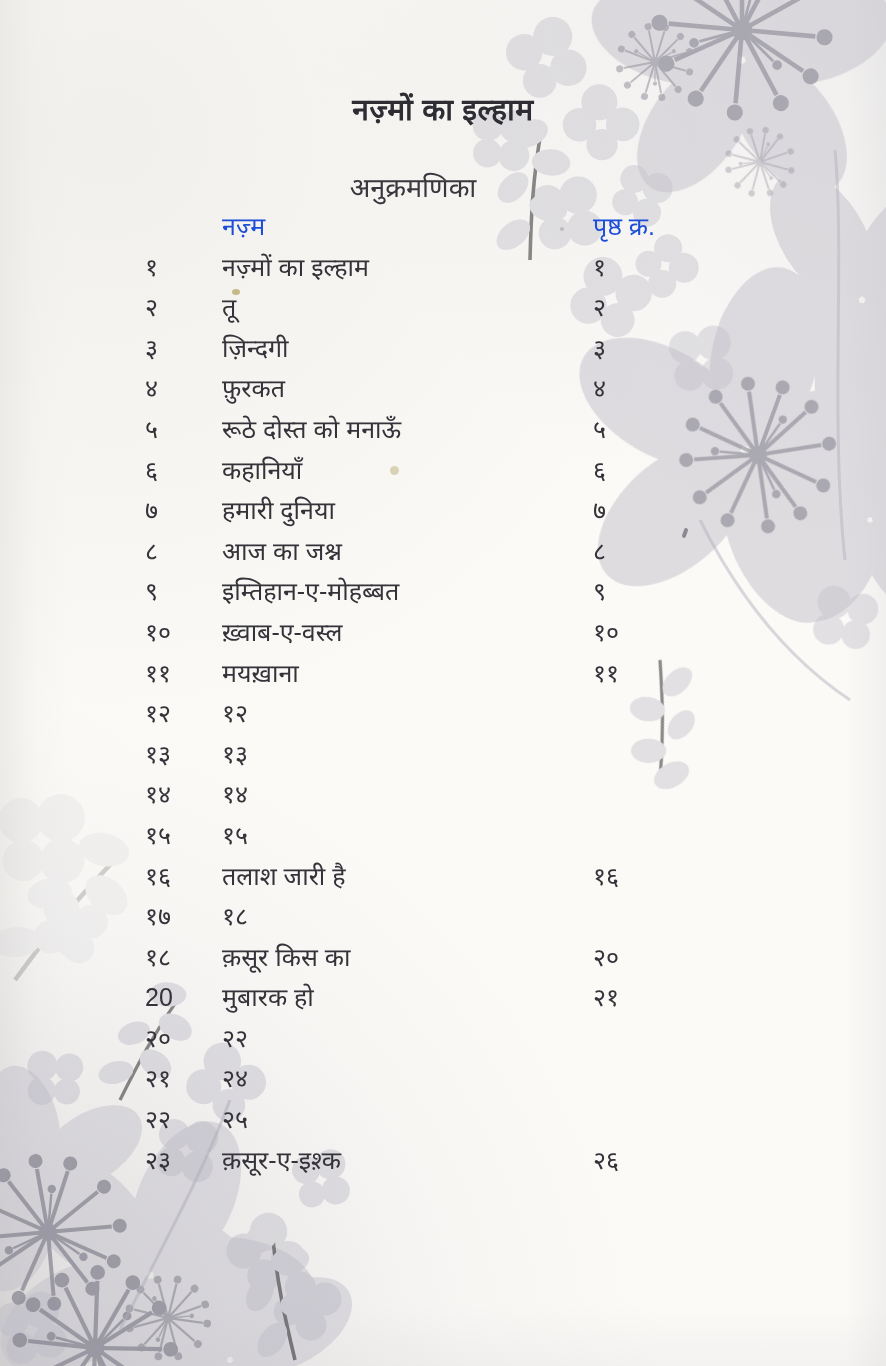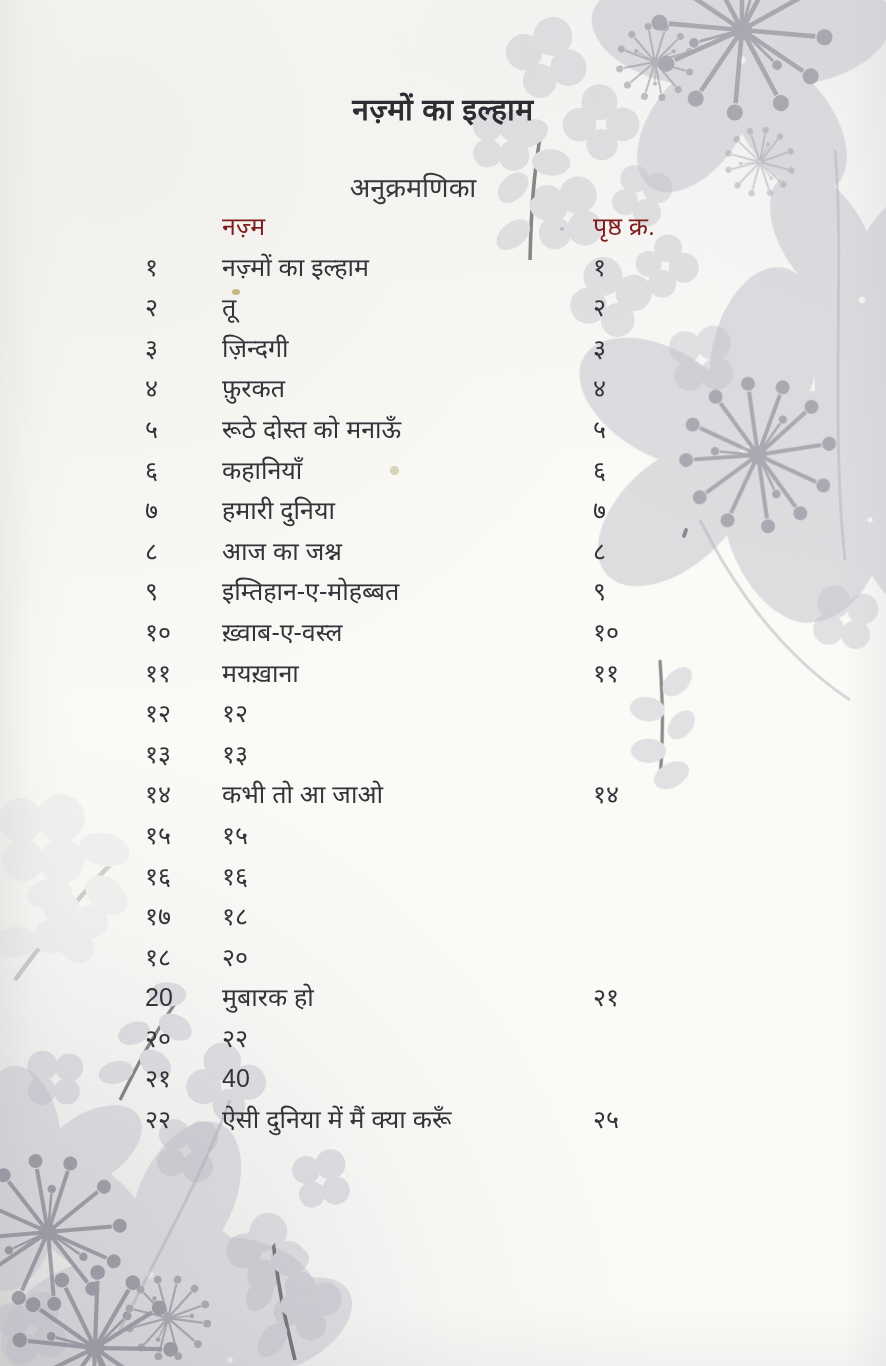--- a/index.html
+++ b/index.html
@@ -31,21 +31,21 @@
     transform:translateX(-30px);
     text-align:center;font-size:27px;color:#39383e;
   }
   .toc{position:absolute;top:212px;left:0;width:100%;}
   .row{
     display:grid;grid-template-columns:77px 371px 100px;
     padding-left:145px;height:40.6px;align-items:start;
     font-size:25px;color:#343339;line-height:1.15;
   }
   .row .pg{padding-left:0;}
-  .hdr{color:#7f1d1d;}
+  .hdr{color:#1d4ed8;}
   .speck{position:absolute;border-radius:50%;}
   .speck-a{left:390px;top:466px;width:9px;height:9px;background:#d9d2b4;}
   .speck-b{left:683px;top:528px;width:4px;height:10px;background:#77757d;border-radius:2px;transform:rotate(20deg);opacity:.8;}
   .speck-c{left:232px;top:289px;width:8px;height:6px;background:#b9ab6d;opacity:.8;}
   .speck-d{left:560px;top:227px;width:4px;height:4px;background:#bdbbc0;}
 </style>
 </head>
 <body>
 
 <div class="paper"></div>
@@ -231,56 +231,61 @@
       <div class="row">
         <span class="sno">१२</span>
         <span class="pg">१२</span>
       </div>
       <div class="row">
         <span class="sno">१३</span>
         <span class="pg">१३</span>
       </div>
       <div class="row">
         <span class="sno">१४</span>
-        <span class="ttl">कभी तो आ जाओ</span>
         <span class="pg">१४</span>
       </div>
       <div class="row">
         <span class="sno">१५</span>
         <span class="pg">१५</span>
       </div>
       <div class="row">
         <span class="sno">१६</span>
+        <span class="ttl">तलाश जारी है</span>
         <span class="pg">१६</span>
       </div>
       <div class="row">
         <span class="sno">१७</span>
         <span class="pg">१८</span>
       </div>
       <div class="row">
         <span class="sno">१८</span>
+        <span class="ttl">क़सूर किस का</span>
         <span class="pg">२०</span>
       </div>
       <div class="row">
         <span class="sno">20</span>
         <span class="ttl">मुबारक हो</span>
         <span class="pg">२१</span>
       </div>
       <div class="row">
         <span class="sno">२०</span>
         <span class="pg">२२</span>
       </div>
       <div class="row">
         <span class="sno">२१</span>
-        <span class="pg">40</span>
+        <span class="pg">२४</span>
       </div>
       <div class="row">
         <span class="sno">२२</span>
-        <span class="ttl">ऐसी दुनिया में मैं क्या करूँ</span>
         <span class="pg">२५</span>
+      </div>
+      <div class="row">
+        <span class="sno">२३</span>
+        <span class="ttl">क़सूर-ए-इश़्क</span>
+        <span class="pg">२६</span>
       </div>
     </div>
 </div>
 
 <div class="speck speck-a"></div>
 <div class="speck speck-b"></div>
 <div class="speck speck-c"></div>
 <div class="speck speck-d"></div>
 
 </body></html>

